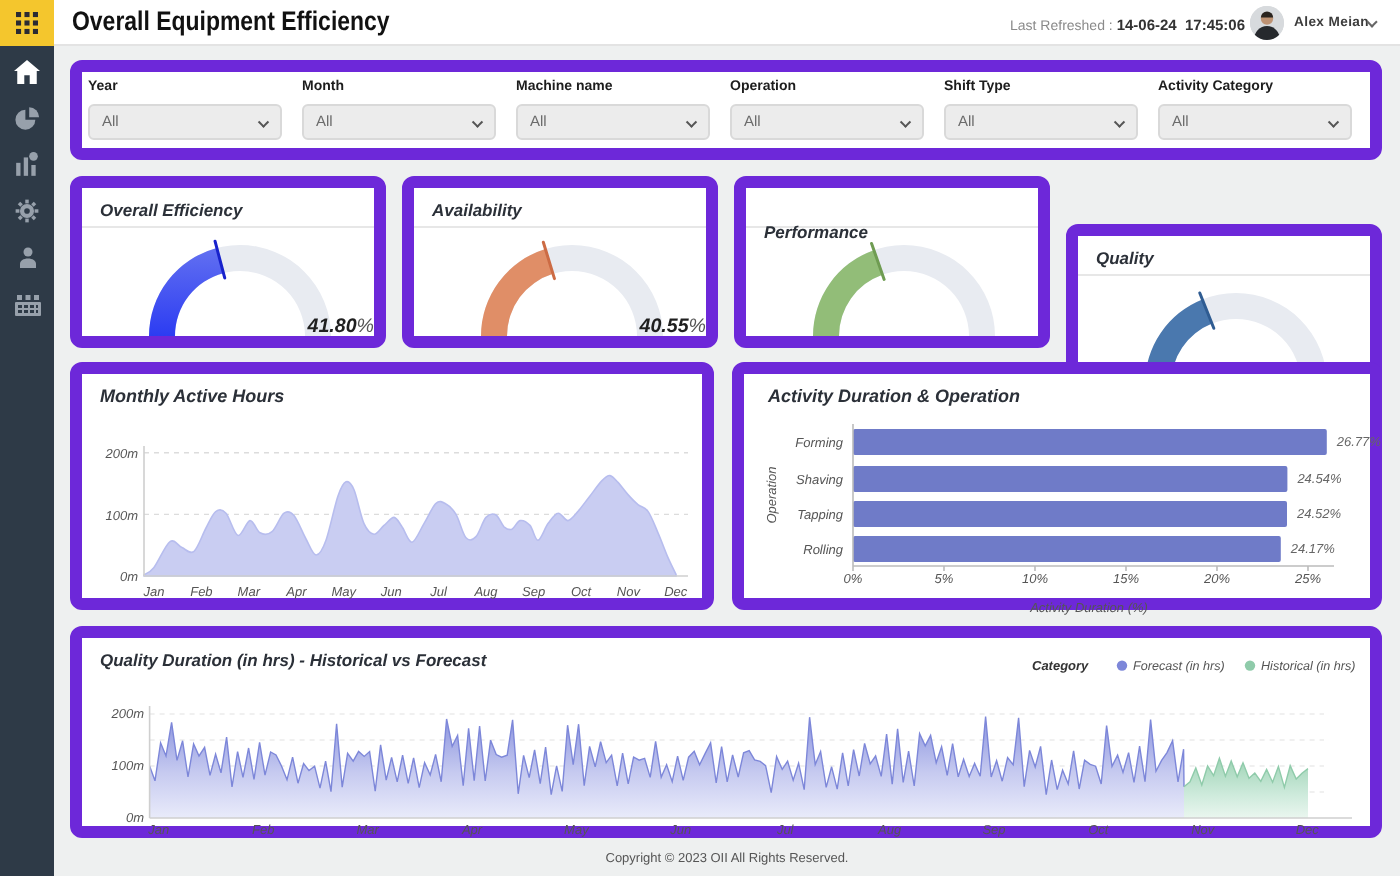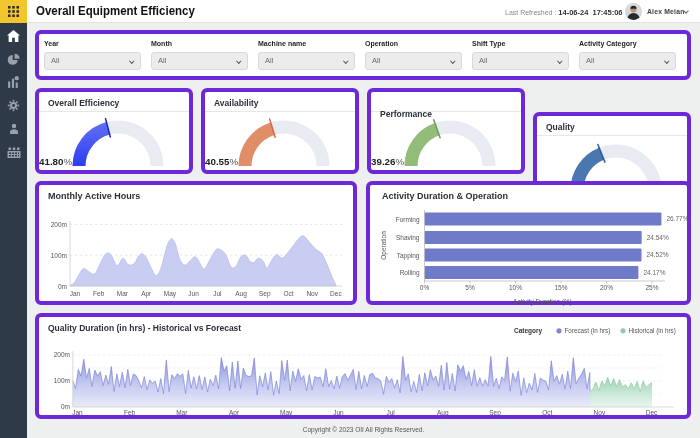--- a/index.html
+++ b/index.html
@@ -15,31 +15,31 @@
 
 #header { left:27px; top:0; width:673px; height:23px; background:#fff; border-bottom:1px solid #e3e3e3; }
 #htitle { left:36px; top:3px; font-size:13.5px; font-weight:bold; color:#111; transform:scaleX(0.85); transform-origin:0 0; white-space:nowrap; }
 #lastref { left:505px; top:7.5px; font-size:7px; color:#8a8a8a; white-space:nowrap; }
 #lastref b { color:#333; font-size:7.5px; }
 #avatar { left:625px; top:3px; width:17px; height:17px; border-radius:50%; background:#d8dadc; overflow:hidden; }
 #uname { left:647px; top:8px; font-size:6.8px; color:#3c3c3c; font-weight:bold; letter-spacing:0.2px; }
 #uchev { left:684px; top:9px; width:4px; height:4px; border-right:1.1px solid #666; border-bottom:1.1px solid #666; transform:rotate(45deg); }
 
 
-.card { position:absolute; background:#fff; border:4px solid #6d28d9; border-radius:6px; }
+.card { position:absolute; background:#fff; border:6px solid #6d28d9; border-radius:6px;font-style:italic; }
 .ctitle { position:absolute; left:9px; top:6px; font-size:9px; font-weight:bold; color:#2b3038; }
 
 
 .flabel { position:absolute; top:9.5px; font-size:7px; font-weight:bold; color:#1d1d1d; }
 .fsel { position:absolute; top:22px; height:17.5px; width:97px; background:#ececec; border:1px solid #d9d9d9; border-radius:3px; font-size:7.5px; color:#6b6b6b; line-height:15.5px; padding-left:6px; }
 .fsel .chev { position:absolute; right:7px; top:5.5px; width:3.5px; height:3.5px; border-right:1px solid #555; border-bottom:1px solid #555; transform:rotate(45deg); }
 
 
 .gtitle-row { position:absolute; left:0; top:0; width:100%; height:20px; border-bottom:1px solid #e7e7e7; }
-.gval { position:absolute; width:100%; text-align:left; top:63.5px; font-size:9.8px; font-weight:bold; color:#1f1f1f; }
+.gval { position:absolute; width:100%; text-align:right; top:63.5px; font-size:9.8px; font-weight:bold; color:#1f1f1f; }
 .gval span { color:#555; font-weight:normal; }
 
 
 .axt { font-size:6.5px; fill:#555; }
 .axt2 { font-size:6.5px; fill:#666; }
 #footer { left:27px; top:426px; width:673px; text-align:center; font-size:6.5px; color:#555; }
 </style>
 </head>
 <body>
 
@@ -186,21 +186,20 @@
   <div class="gval">40.55<span>%</span></div>
 </div>
 <div class="card" style="left:367px; top:88px; width:158px; height:86px;">
   <div class="gtitle-row"></div>
     <div class="ctitle" style="font-size:8.5px;margin-top:11px;">Performance</div>
   <svg class="abs" style="left:0; top:20px;" width="158" height="66">
     <path d="M33.5,54.0 A45.5,45.5 0 0 1 124.5,54.0 L111.5,54.0 A32.5,32.5 0 0 0 46.5,54.0 Z" fill="#e8ebf1"></path>
     <path d="M33.5,54.0 A45.5,45.5 0 0 1 63.94,11.07 L68.24,23.33 A32.5,32.5 0 0 0 46.5,54.0 Z" fill="#92bd78"></path>
     <line x1="69.07" y1="25.69" x2="62.78" y2="7.76" stroke="#6f9c52" stroke-width="1.5" stroke-linecap="round"></line>
   </svg>
-  <div class="gval">39.26<span>%</span></div>
 </div>
 <div class="card" style="left:533px; top:88px; width:158px; height:86px;margin-top:24px;">
   <div class="gtitle-row"></div>
     <div class="ctitle" style="font-size:8.5px;">Quality</div>
   <svg class="abs" style="left:0; top:20px;" width="158" height="66">
     <path d="M33.5,54.0 A45.5,45.5 0 0 1 124.5,54.0 L111.5,54.0 A32.5,32.5 0 0 0 46.5,54.0 Z" fill="#e8ebf1"></path>
     <path d="M33.5,54.0 A45.5,45.5 0 0 1 62.18,11.72 L66.99,23.80 A32.5,32.5 0 0 0 46.5,54.0 Z" fill="#4a78ae"></path>
     <line x1="67.91" y1="26.12" x2="60.89" y2="8.47" stroke="#2f5c92" stroke-width="1.5" stroke-linecap="round"></line>
   </svg>
   <div class="gval">37.95<span>%</span></div>

